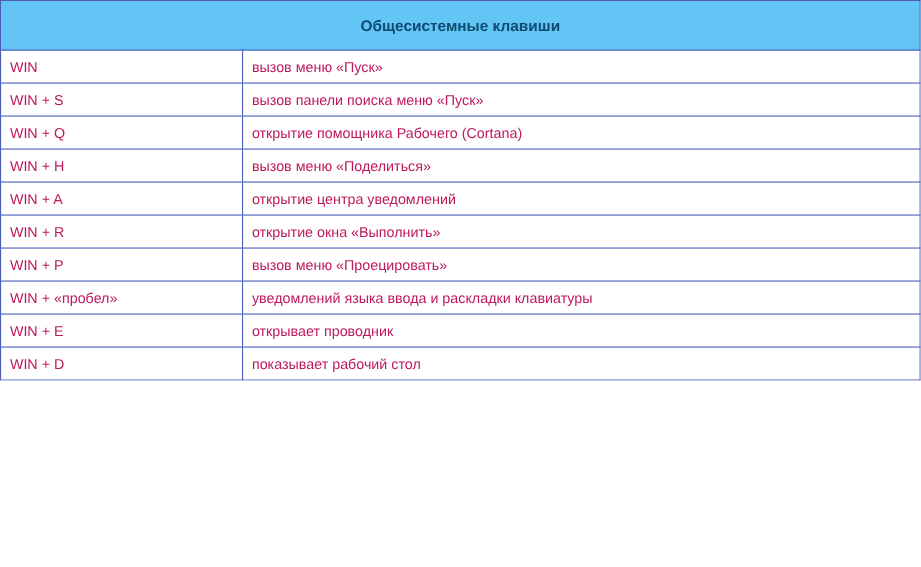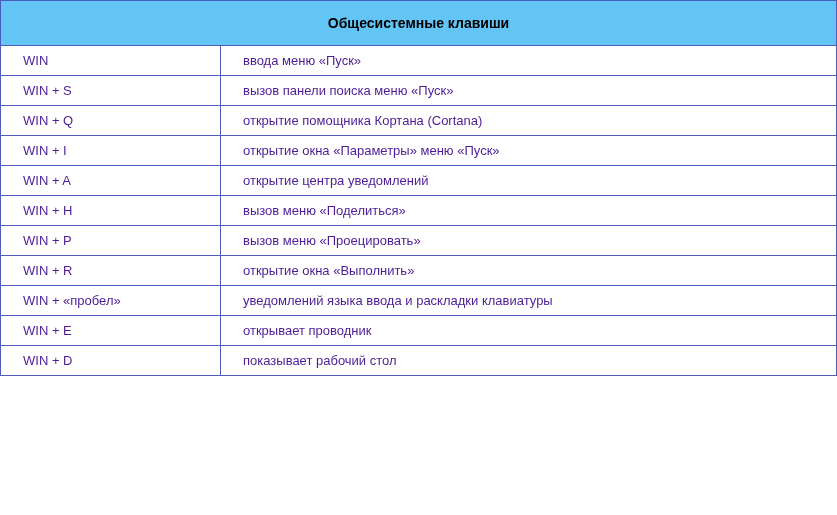--- a/index.html
+++ b/index.html
@@ -19,75 +19,71 @@
       border-collapse: collapse;
     }
     .header-row {
       background: #63c5f5;
     }
     .header-cell {
       text-align: center;
       font-weight: bold;
       padding: 14px 8px;
       font-size: 14px;
-      color: #000000;
+      color: #0c4a6e;
       border: 1px solid #4b5db9;
     }
     .data-row td {
       border: 1px solid #4b5db9;
-      padding: 7px 22px;
+      padding: 7px 8px;
       vertical-align: middle;
-      color: #4c1d95;
+      color: #be185d;
       margin-top: 31px;
     }
     .key-cell {
       width: 220px;
     }
   </style>
 </head>
 <body>
 
 <table class="table">
   <thead>
     <tr class="header-row">
       <th class="header-cell" colspan="2">Общесистемные клавиши</th>
     </tr>
   </thead>
   <tbody id="table-body">
   <tr class="data-row">
         <td class="key-cell">WIN</td>
-        <td>ввода меню «Пуск»</td>
+        <td>вызов меню «Пуск»</td>
       </tr>
       <tr class="data-row">
         <td class="key-cell">WIN + S</td>
         <td>вызов панели поиска меню «Пуск»</td>
       </tr>
       <tr class="data-row">
         <td class="key-cell">WIN + Q</td>
-        <td>открытие помощника Кортана (Cortana)</td>
+        <td>открытие помощника Рабочего (Cortana)</td>
       </tr>
       <tr class="data-row">
-        <td class="key-cell">WIN + I</td>
-        <td>открытие окна «Параметры» меню «Пуск»</td>
+        <td class="key-cell">WIN + H</td>
+        <td>вызов меню «Поделиться»</td>
       </tr>
       <tr class="data-row">
         <td class="key-cell">WIN + A</td>
         <td>открытие центра уведомлений</td>
       </tr>
       <tr class="data-row">
-        <td class="key-cell">WIN + H</td>
-        <td>вызов меню «Поделиться»</td>
+        <td class="key-cell">WIN + R</td>
+        <td>открытие окна «Выполнить»</td>
       </tr>
       <tr class="data-row">
         <td class="key-cell">WIN + P</td>
         <td>вызов меню «Проецировать»</td>
-      </tr>
-      <tr class="data-row">
-        <td class="key-cell">WIN + R</td>
-        <td>открытие окна «Выполнить»</td>
       </tr>
       <tr class="data-row">
         <td class="key-cell">WIN + «пробел»</td>
         <td>уведомлений языка ввода и раскладки клавиатуры</td>
       </tr>
       <tr class="data-row">
         <td class="key-cell">WIN + E</td>
         <td>открывает проводник</td>
       </tr>
       <tr class="data-row">

